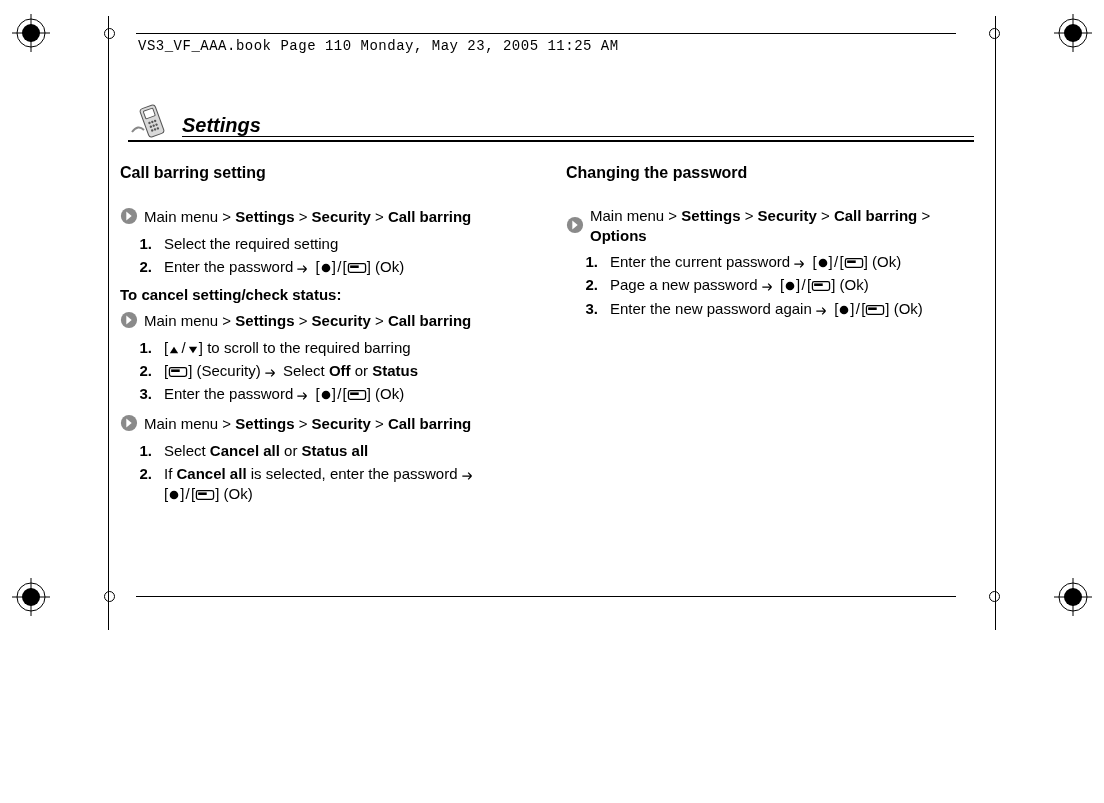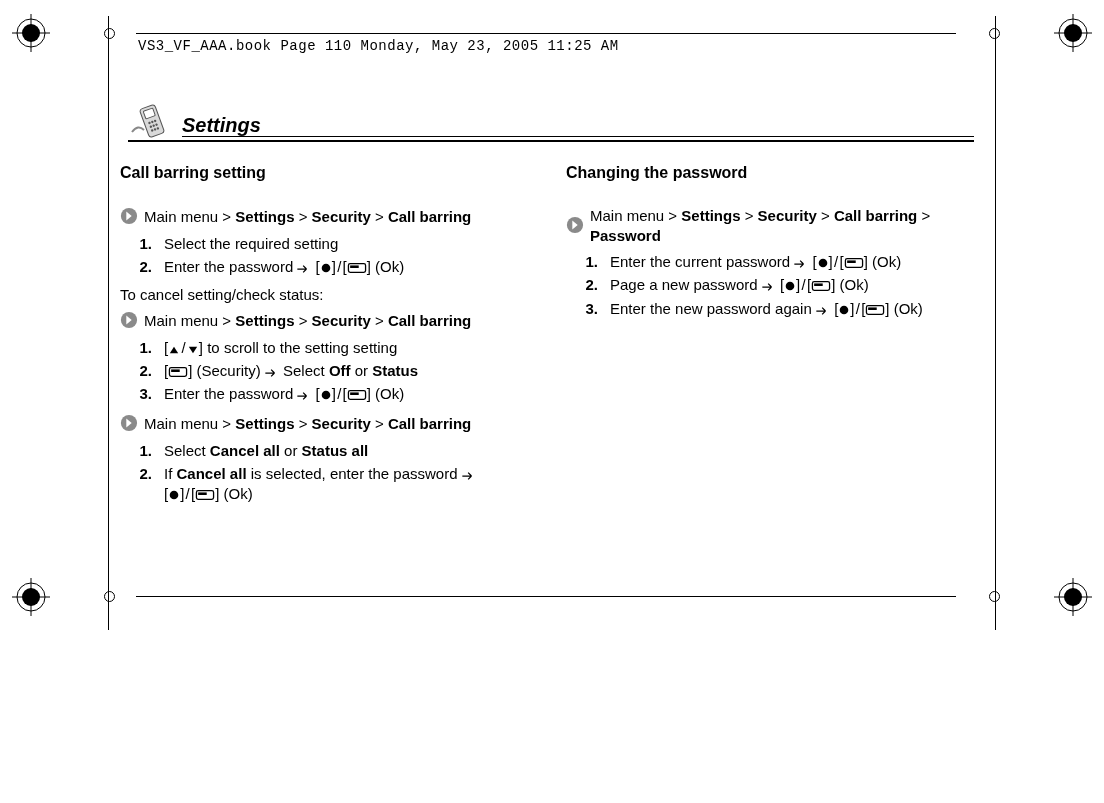--- a/index.html
+++ b/index.html
@@ -18,21 +18,21 @@
   .col{flex:1}
   .sub{font-weight:bold;margin:4px 0 22px 0;font-size:16px}
   .bcrow{display:flex;align-items:center;gap:6px;margin:2px 0 6px 0}
   .bcrow .arrow{flex:0 0 18px;margin-top:1px}
   .bcrow .txt{flex:1}
   .bcrow .txt b{font-weight:bold}
   ol.steps{margin:0 0 8px 12px;padding:0;list-style:none}
   ol.steps li{display:flex;gap:12px;margin:3px 0}
   ol.steps li .num{font-weight:bold;width:20px;flex:0 0 20px;text-align:right}
   ol.steps li .body{flex:1}
-  .mini-head{font-weight:normal;margin:6px 0 4px 0}
+  .mini-head{font-weight:bold;margin:6px 0 4px 0}
   .pg{position:absolute;left:120px;top:712px;font-weight:normal;font-size:16px}
   .ico{display:inline-block;vertical-align:-2px}
   b{font-weight:bold}
 </style>
 </head>
 <body>
 
 <div class="page">
 
   <div class="reg" style="left:12px;top:14px">
@@ -179,21 +179,21 @@
       </div>
 
       <ol class="steps">
         <li>
             <span class="num">1.</span>
           <span class="body">
             [<svg class="ico" width="12" height="10">
                 <use href="#i-up"></use>
               </svg> / <svg class="ico" width="12" height="10">
                 <use href="#i-down"></use>
-              </svg>]<span> to scroll to the setting setting</span>
+              </svg>]<span> to scroll to the required barring</span>
           </span>
         </li>
         <li>
             <span class="num">2.</span>
           <span class="body">
             [<svg class="ico" width="20" height="12">
                 <use href="#i-soft"></use>
               </svg>]<span> (Security) </span><svg class="ico" width="14" height="10">
                 <use href="#i-right"></use>
               </svg> Select <b>Off</b><span> or </span><b>Status</b>
@@ -246,21 +246,21 @@
     </div>
 
     <div class="col">
       <div class="sub">Changing the password</div>
 
       <div class="bcrow">
         <span class="arrow"><svg class="ico" width="18" height="18">
               <use href="#i-nav-arrow"></use>
             </svg></span>
         <span class="txt">
-          <span>Main menu &gt; </span><b>Settings</b><span> &gt; </span><b>Security</b><span> &gt; </span><b>Call barring</b><span> &gt; </span><br><b>Password</b>
+          <span>Main menu &gt; </span><b>Settings</b><span> &gt; </span><b>Security</b><span> &gt; </span><b>Call barring</b><span> &gt; </span><br><b>Options</b>
         </span>
       </div>
 
       <ol class="steps">
         <li>
             <span class="num">1.</span>
           <span class="body"><span>Enter the current password </span><svg class="ico" width="14" height="10">
                 <use href="#i-right"></use>
               </svg> [<svg class="ico" width="12" height="12">
                 <use href="#i-circle"></use>

